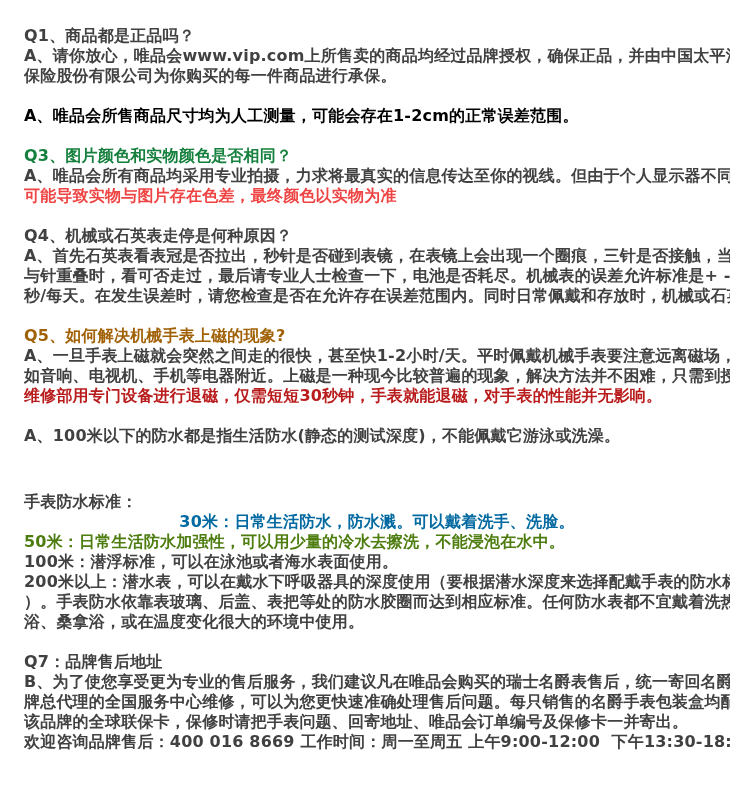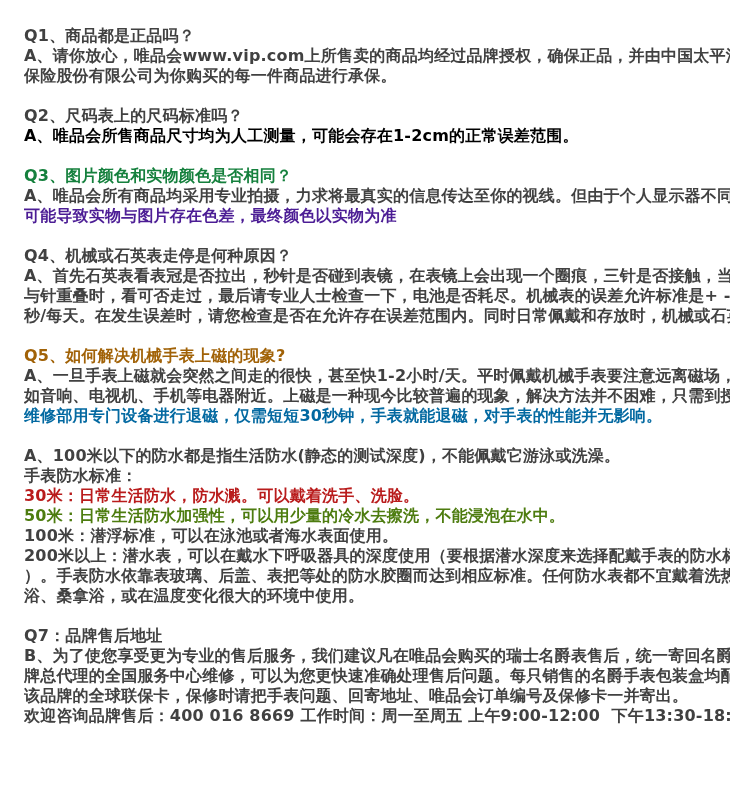--- a/index.html
+++ b/index.html
@@ -36,44 +36,43 @@
 </head>
 <body>
 
 <div class="page" style="background: rgb(255, 255, 255);">
     <section class="faq-section">
       <div class="line" style="color: rgb(65, 65, 65);">Q1、商品都是正品吗？</div>
       <div class="line" style="color: rgb(65, 65, 65);">A、请你放心，唯品会www.vip.com上所售卖的商品均经过品牌授权，确保正品，并由中国太平洋财产</div>
       <div class="line" style="color: rgb(65, 65, 65);">保险股份有限公司为你购买的每一件商品进行承保。</div>
     </section>
     <section class="faq-section">
-      <div class="line" style="color: rgb(65, 65, 65);">Q2、尺码表上的尺码标准吗？</div>
       <div class="line" style="color: #000000;">A、唯品会所售商品尺寸均为人工测量，可能会存在1-2cm的正常误差范围。</div>
     </section>
     <section class="faq-section">
       <div class="line" style="color: #15803d;">Q3、图片颜色和实物颜色是否相同？</div>
       <div class="line" style="color: rgb(65, 65, 65);">A、唯品会所有商品均采用专业拍摄，力求将最真实的信息传达至你的视线。但由于个人显示器不同，</div>
-      <div class="line" style="color: #4c1d95;">可能导致实物与图片存在色差，最终颜色以实物为准</div>
+      <div class="line" style="color: #ef4444;">可能导致实物与图片存在色差，最终颜色以实物为准</div>
     </section>
     <section class="faq-section">
       <div class="line" style="color: rgb(65, 65, 65);">Q4、机械或石英表走停是何种原因？</div>
       <div class="line" style="color: rgb(65, 65, 65);">A、首先石英表看表冠是否拉出，秒针是否碰到表镜，在表镜上会出现一个圈痕，三针是否接触，当针</div>
       <div class="line" style="color: rgb(65, 65, 65);">与针重叠时，看可否走过，最后请专业人士检查一下，电池是否耗尽。机械表的误差允许标准是+ -45</div>
       <div class="line" style="color: rgb(65, 65, 65);">秒/每天。在发生误差时，请您检查是否在允许存在误差范围内。同时日常佩戴和存放时，机械或石英</div>
     </section>
     <section class="faq-section">
       <div class="line" style="color: #a16207;">Q5、如何解决机械手表上磁的现象?</div>
       <div class="line" style="color: rgb(65, 65, 65);">A、一旦手表上磁就会突然之间走的很快，甚至快1-2小时/天。平时佩戴机械手表要注意远离磁场，例</div>
       <div class="line" style="color: rgb(65, 65, 65);">如音响、电视机、手机等电器附近。上磁是一种现今比较普遍的现象，解决方法并不困难，只需到授权</div>
-      <div class="line" style="color: #0369a1;">维修部用专门设备进行退磁，仅需短短30秒钟，手表就能退磁，对手表的性能并无影响。</div>
+      <div class="line" style="color: #b91c1c;">维修部用专门设备进行退磁，仅需短短30秒钟，手表就能退磁，对手表的性能并无影响。</div>
     </section>
     <section class="faq-section">
       <div class="line" style="color: rgb(65, 65, 65);">A、100米以下的防水都是指生活防水(静态的测试深度)，不能佩戴它游泳或洗澡。</div>
-      <div class="line" style="color: rgb(65, 65, 65);">手表防水标准：</div>
-      <div class="line" style="color: #b91c1c;">30米：日常生活防水，防水溅。可以戴着洗手、洗脸。</div>
+      <div class="line" style="color: rgb(65, 65, 65); margin-top: 46px;">手表防水标准：</div>
+      <div class="line" style="color: #0369a1; text-align: center;">30米：日常生活防水，防水溅。可以戴着洗手、洗脸。</div>
       <div class="line" style="color: #4d7c0f;">50米：日常生活防水加强性，可以用少量的冷水去擦洗，不能浸泡在水中。</div>
       <div class="line" style="color: rgb(65, 65, 65);">100米：潜浮标准，可以在泳池或者海水表面使用。</div>
       <div class="line" style="color: rgb(65, 65, 65);">200米以上：潜水表，可以在戴水下呼吸器具的深度使用（要根据潜水深度来选择配戴手表的防水标准</div>
       <div class="line" style="color: rgb(65, 65, 65);">）。手表防水依靠表玻璃、后盖、表把等处的防水胶圈而达到相应标准。任何防水表都不宜戴着洗热水</div>
       <div class="line" style="color: rgb(65, 65, 65);">浴、桑拿浴，或在温度变化很大的环境中使用。</div>
     </section>
     <section class="faq-section">
       <div class="line" style="color: rgb(65, 65, 65);">Q7：品牌售后地址</div>
       <div class="line" style="color: rgb(65, 65, 65);">B、为了使您享受更为专业的售后服务，我们建议凡在唯品会购买的瑞士名爵表售后，统一寄回名爵品</div>
       <div class="line" style="color: rgb(65, 65, 65);">牌总代理的全国服务中心维修，可以为您更快速准确处理售后问题。每只销售的名爵手表包装盒均配有</div>

